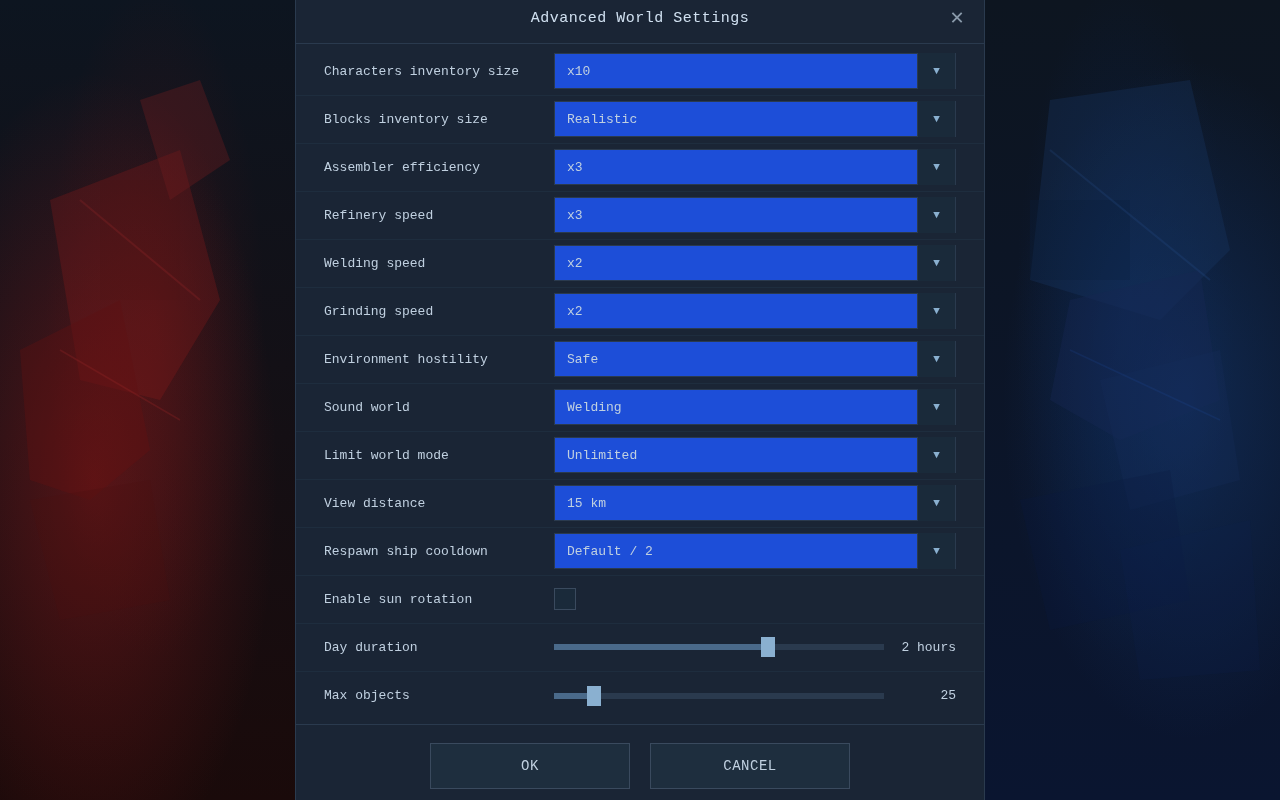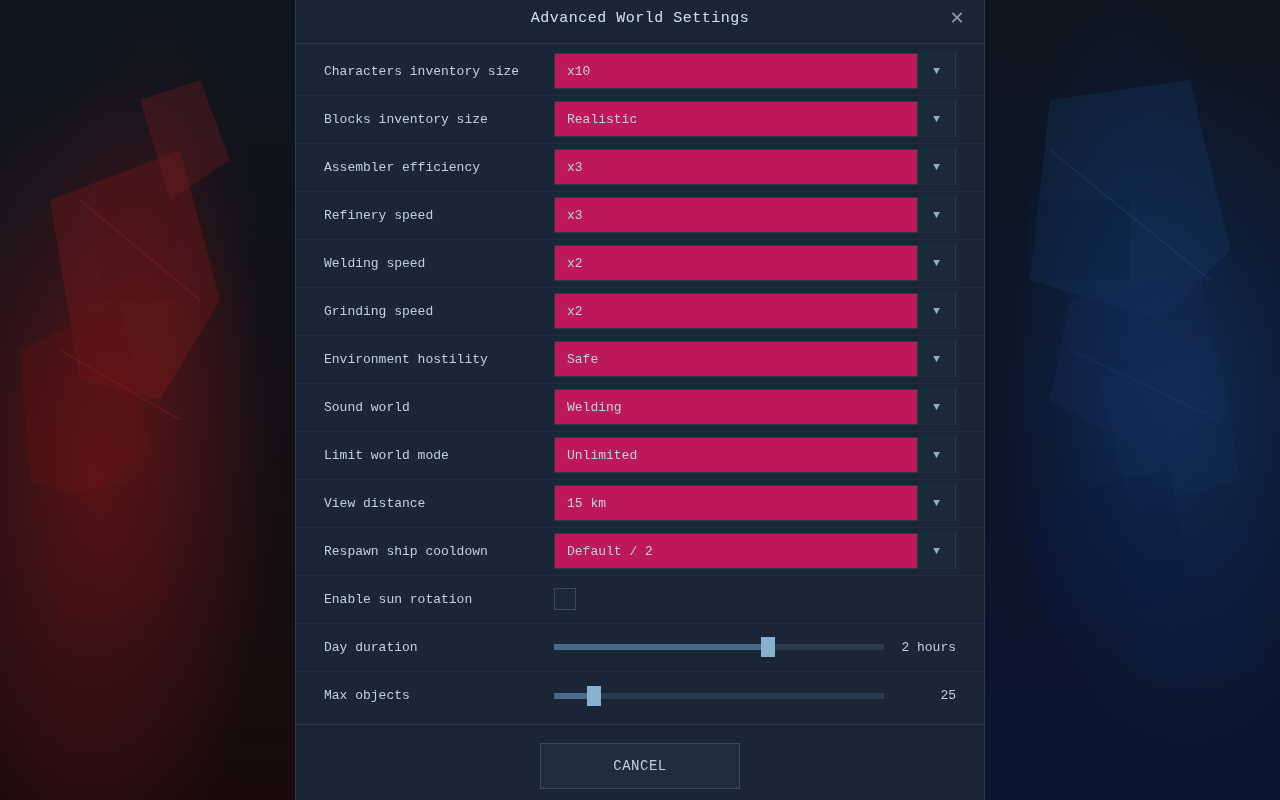--- a/index.html
+++ b/index.html
@@ -131,21 +131,21 @@
     .setting-control {
       flex: 1;
       display: flex;
       align-items: center;
     }
 
     .dropdown {
       flex: 1;
       display: flex;
       align-items: center;
-      background: #be185d;
+      background: #1d4ed8;
       border: 1px solid #2a3a4e;
       height: 36px;
       cursor: pointer;
       position: relative;
     }
 
     .dropdown-value {
       flex: 1;
       padding: 0 12px;
       color: #c0d0e0;
@@ -407,16 +407,17 @@
                 <div class="slider-fill" style="width: 12%;"></div>
                 <div class="slider-thumb" style="left: calc(12% - 7px);"></div>
               </div>
               <div class="slider-value">25</div>
             </div>
           </div>
         </div>
       </div>
 
     <div class="dialog-footer">
+      <button class="footer-btn">OK</button>
       <button class="footer-btn">Cancel</button>
     </div>
   </div>
 </div>
 
 </body></html>

